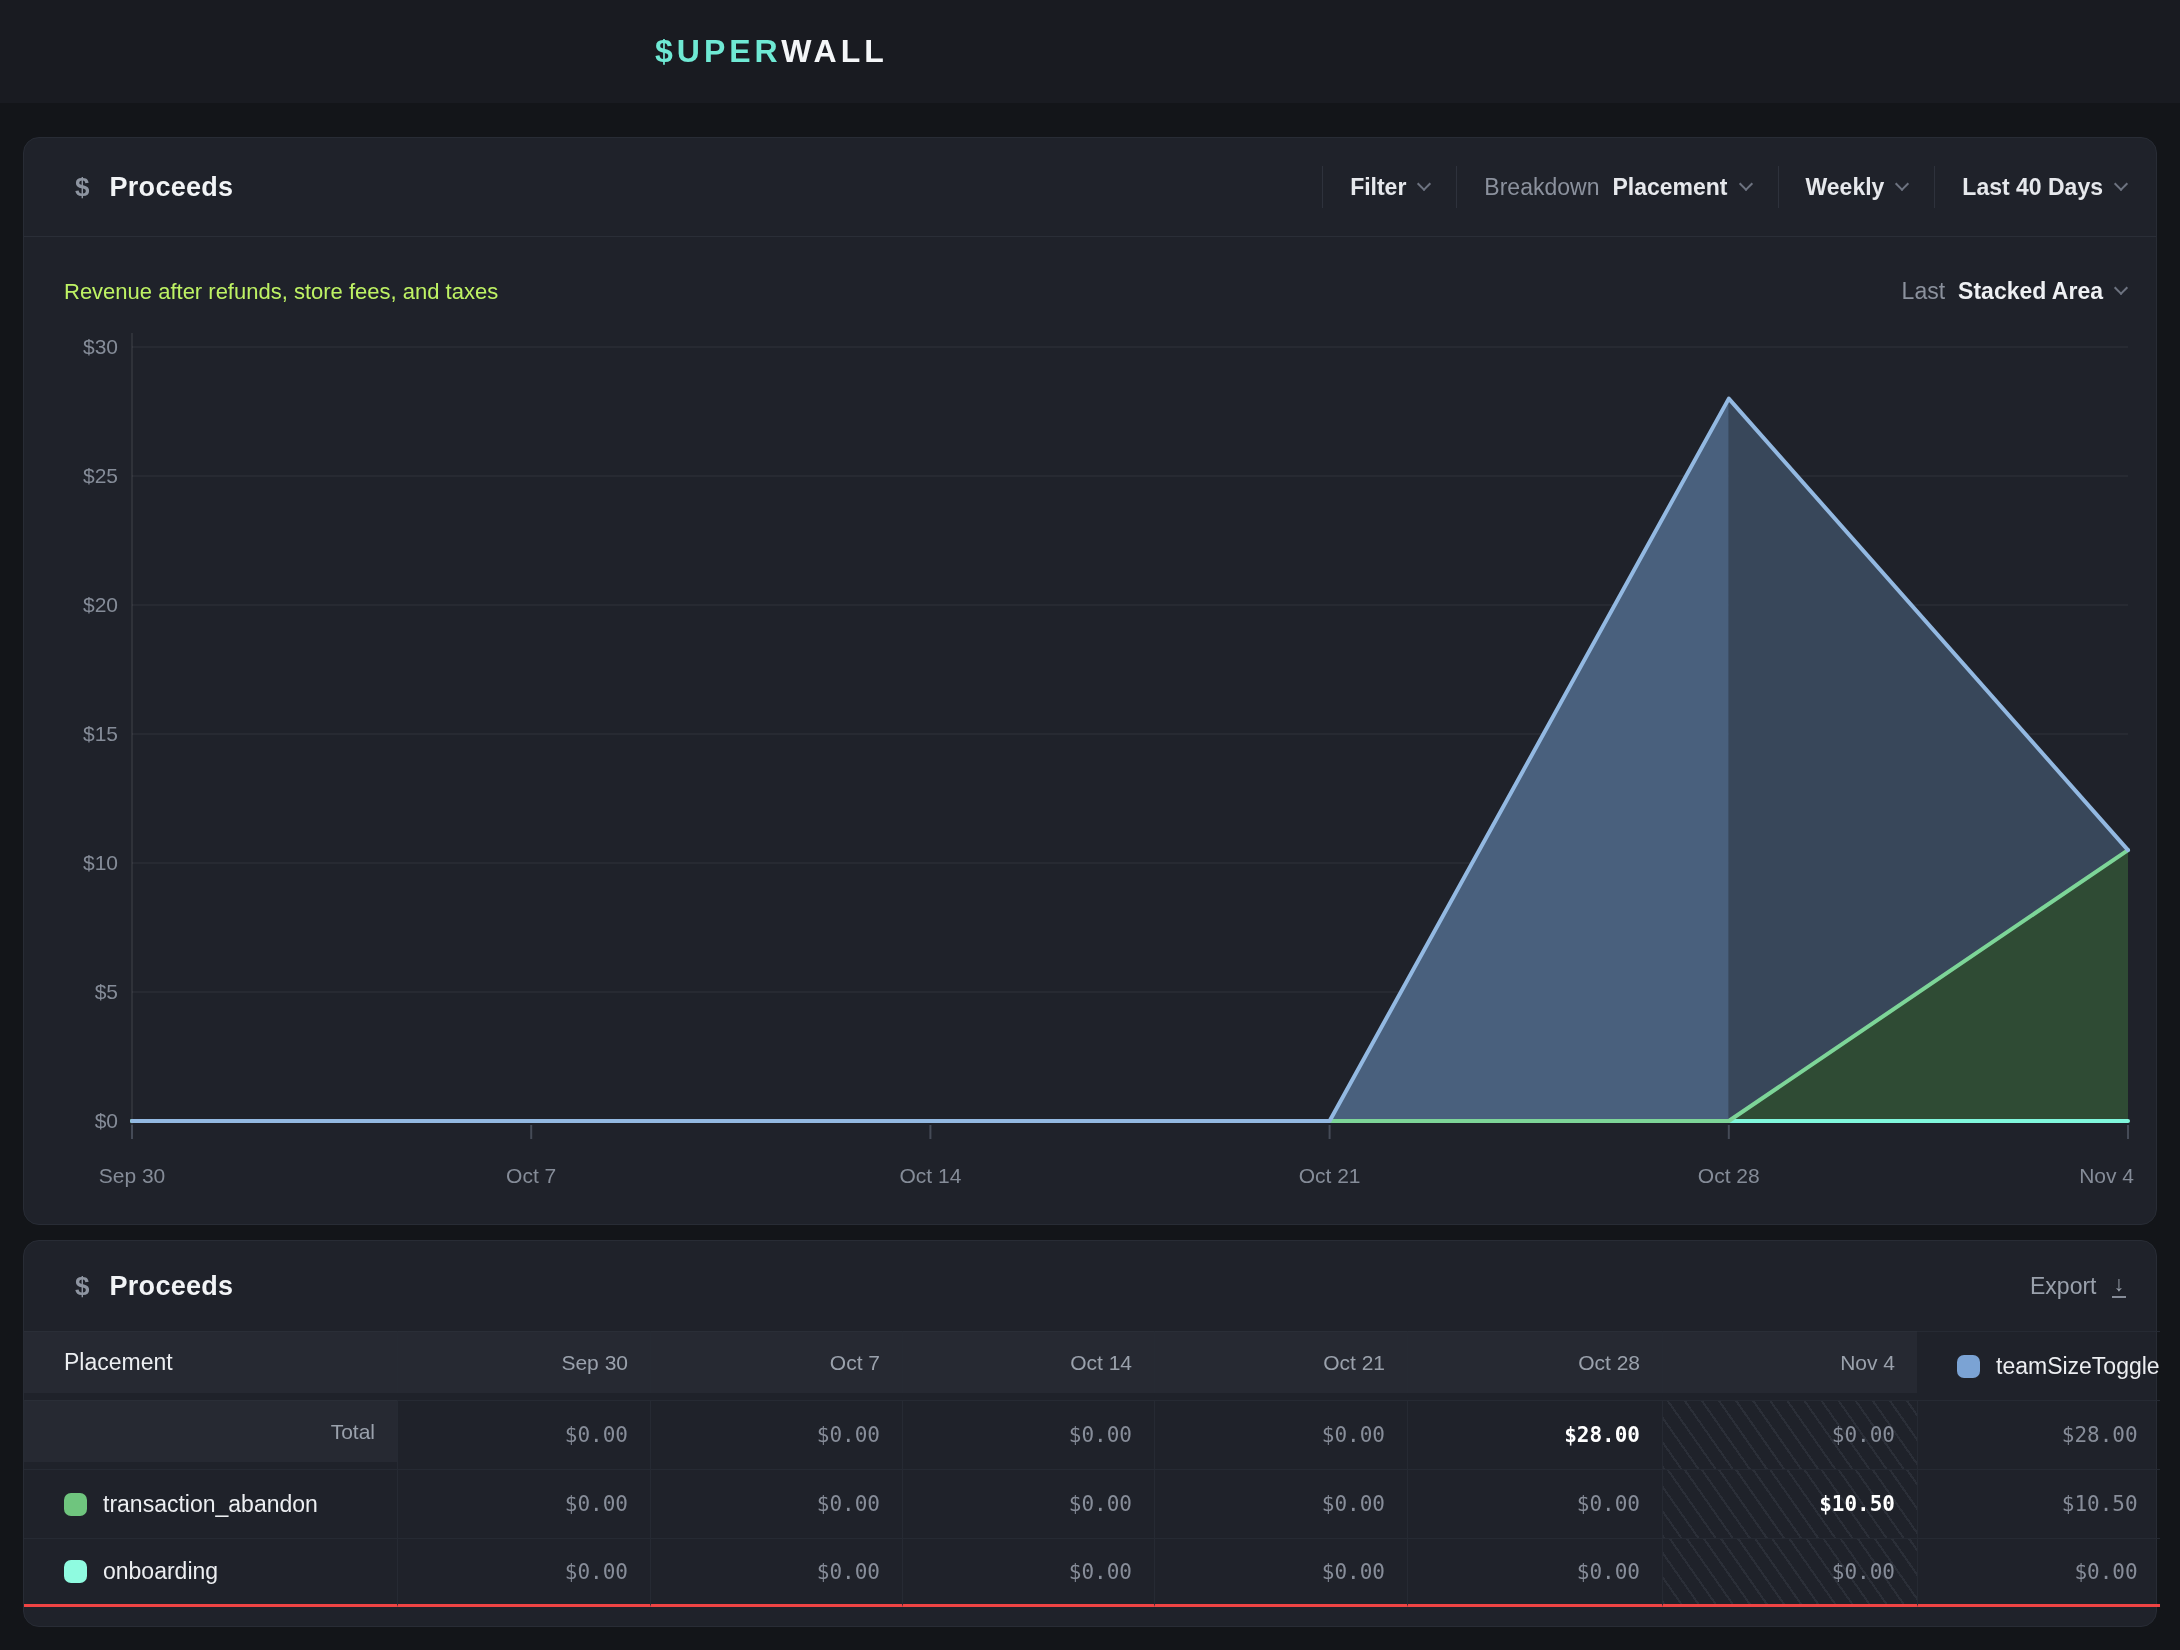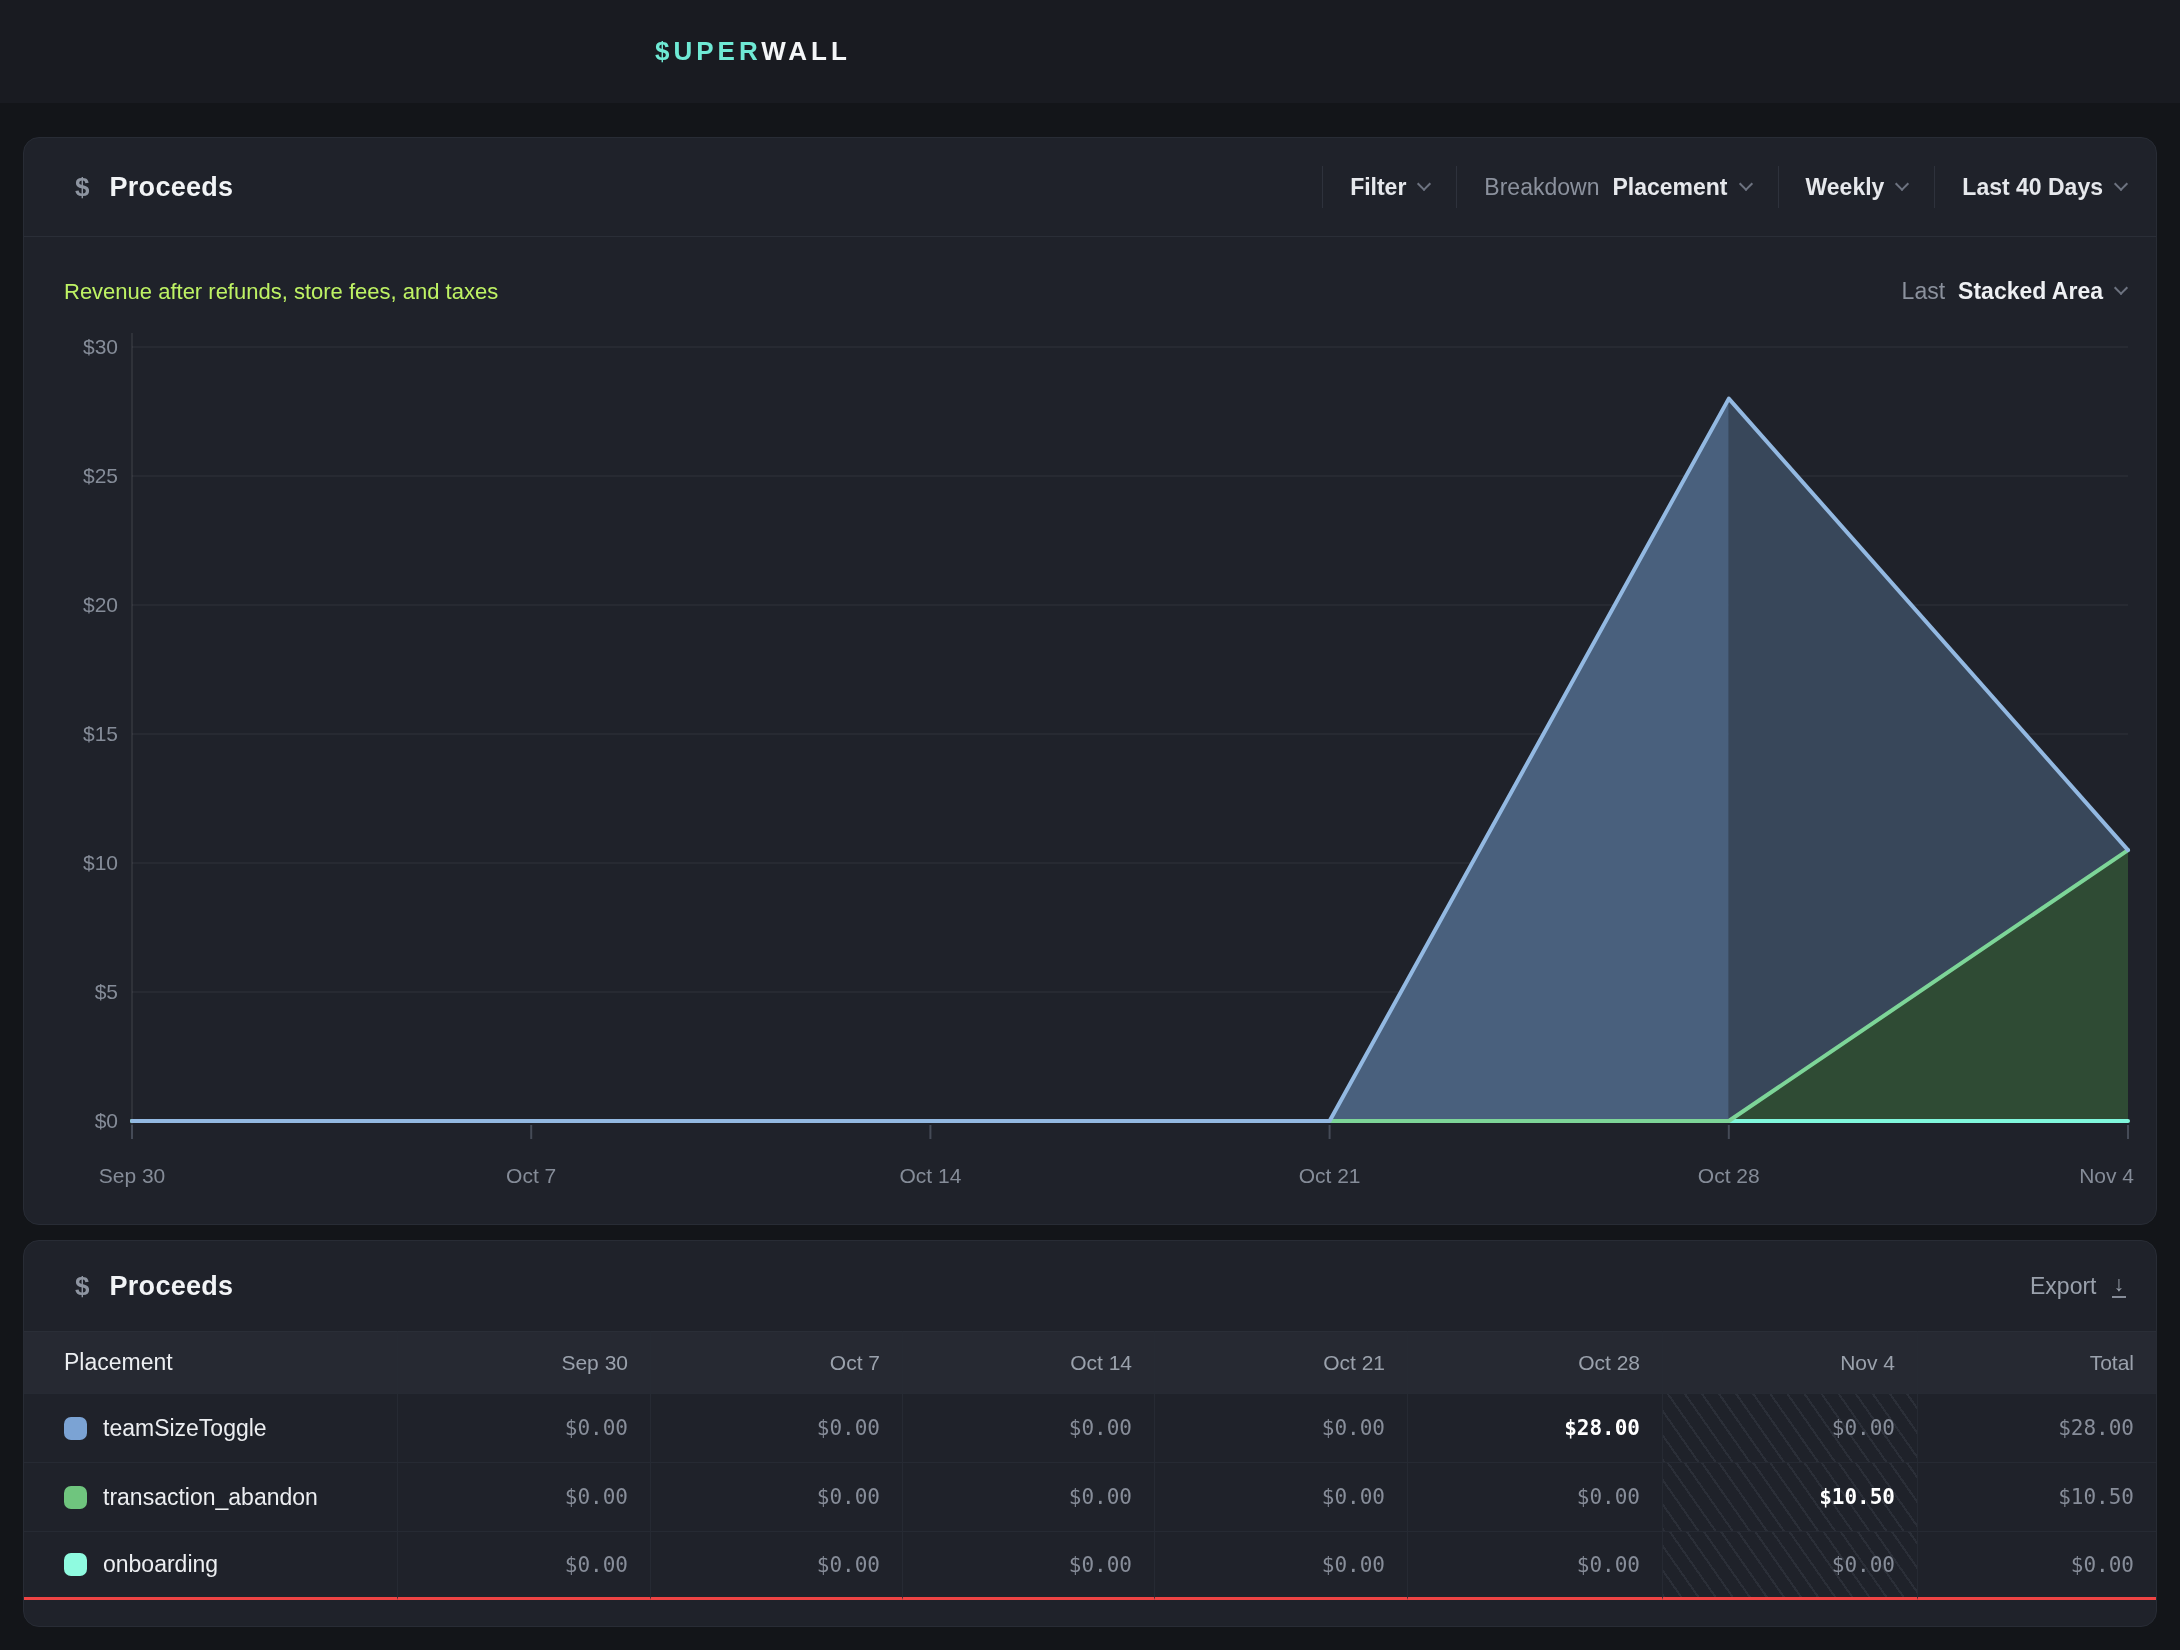--- a/index.html
+++ b/index.html
@@ -5,21 +5,21 @@
   * { margin:0; padding:0; box-sizing:border-box; }
   html,body { width:2180px; height:1650px; }
   body {
     background:#131519;
     font-family:"Liberation Sans","DejaVu Sans",sans-serif;
     color:#e9ebee;
     overflow:hidden;
   }
   
   .topbar { height:103px; background:#191b21; display:flex; align-items:center; }
-  .logo { margin-left:655px; font-size:26px; font-weight:bold; letter-spacing:4px; white-space:nowrap; }
+  .logo { margin-left:655px; font-size:32px; font-weight:bold; letter-spacing:4px; white-space:nowrap; }
   .logo-primary { color:#6fe9d4; }
   .logo-secondary { color:#f4f6f8; }
 
   
   .card {
     background:#1f222a;
     border:1px solid #282c35;
     border-radius:16px;
     margin-left:23px;
     width:2134px;
@@ -172,25 +172,25 @@
     </div>
   </div>
   <div class="ptable" id="ptable">
       <div class="cell head rowlabel">Placement</div>
       <div class="cell head bl right">Sep 30</div>
       <div class="cell head bl right">Oct 7</div>
       <div class="cell head bl right">Oct 14</div>
       <div class="cell head bl right">Oct 21</div>
       <div class="cell head bl right">Oct 28</div>
       <div class="cell head bl right">Nov 4</div>
-      <div class="cell head bl right">Total</div>
       <div class="cell rowlabel">
         <span class="swatch" style="background: rgb(123, 163, 212);"></span>
         <span>teamSizeToggle</span>
       </div>
+      <div class="cell head bl right">Total</div>
       <div class="cell val bl right">$0.00</div>
       <div class="cell val bl right">$0.00</div>
       <div class="cell val bl right">$0.00</div>
       <div class="cell val bl right">$0.00</div>
       <div class="cell val bl right hl">$28.00</div>
       <div class="cell val bl right hatch">$0.00</div>
       <div class="cell val bl right">$28.00</div>
       <div class="cell rowlabel">
         <span class="swatch" style="background: rgb(111, 197, 126);"></span>
         <span>transaction_abandon</span>

